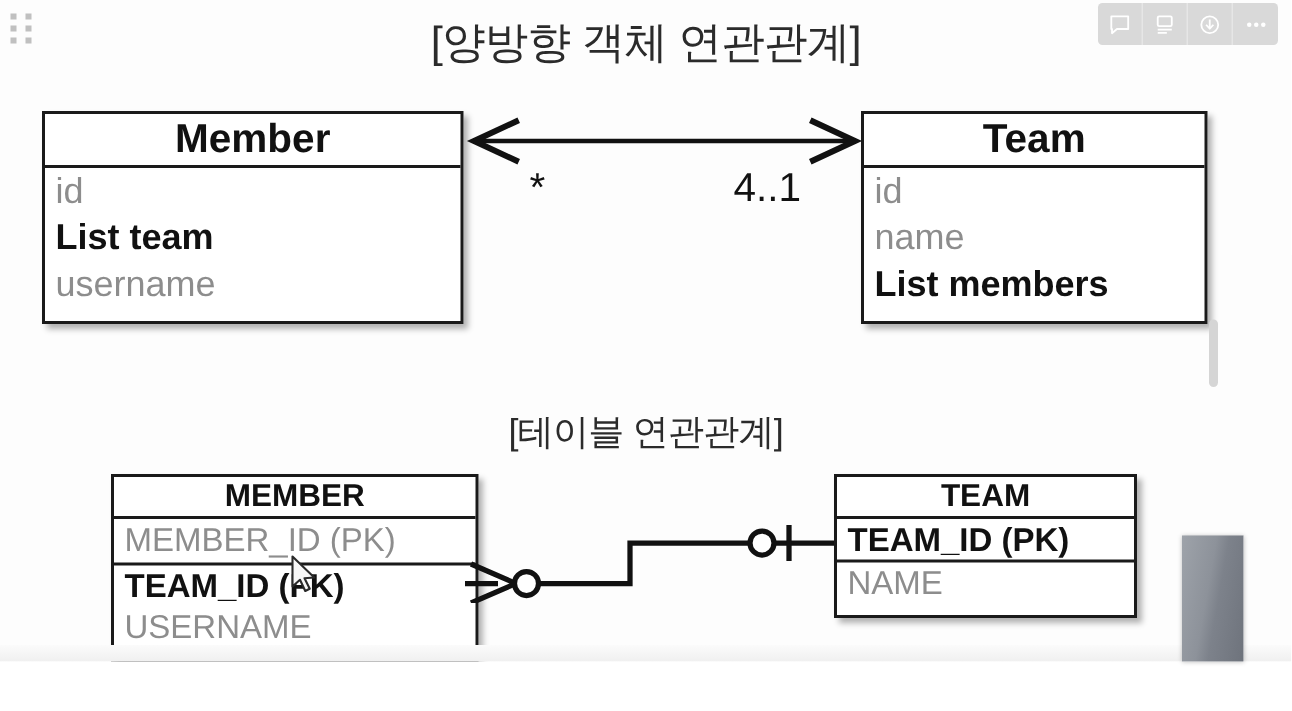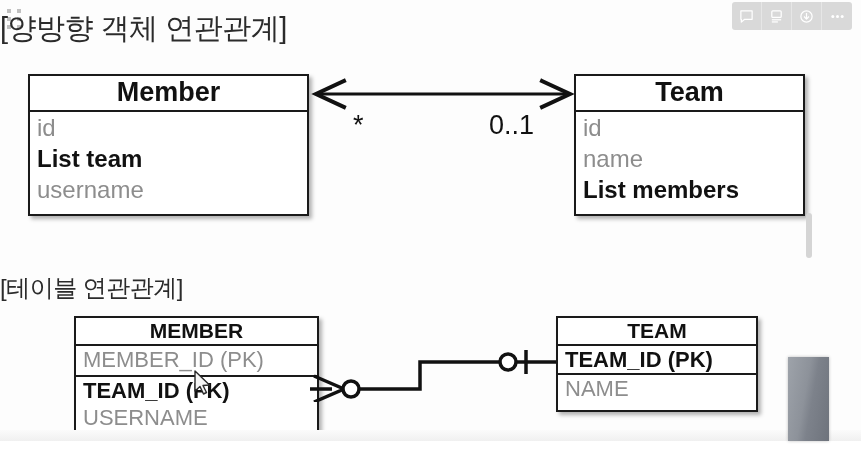--- a/index.html
+++ b/index.html
@@ -62,20 +62,21 @@
     border-right: 1px solid #e6e6e6;
     cursor: pointer;
   }
   .tb-btn:last-child { border-right: none; }
   .tb-btn svg { display: block; }
 
   
   .slide-title {
     position: absolute;
     width: 100%;
+    text-align: center;
     color: #2b2b2b;
     font-weight: 400;
     white-space: nowrap;
   }
   #title-1 { top: 9px;  font-size: 29px; letter-spacing: -0.5px; }
   #title-2 { top: 272px; font-size: 24px; letter-spacing: -0.5px; }
 
   
   .box {
     position: absolute;
@@ -213,21 +214,21 @@
       </div>
     </div>
 
     <svg id="assoc-arrow" viewBox="0 0 270 32">
       <line x1="10" y1="16" x2="260" y2="16" stroke="#111111" stroke-width="3"></line>
       <polyline points="36,3 8,16 36,29" fill="none" stroke="#111111" stroke-width="4" stroke-linecap="square"></polyline>
       <polyline points="234,3 262,16 234,29" fill="none" stroke="#111111" stroke-width="4" stroke-linecap="square"></polyline>
     </svg>
 
     <div class="mult" id="mult-left">*</div>
-    <div class="mult" id="mult-right">0..1</div>
+    <div class="mult" id="mult-right">4..1</div>
 
     <div class="box tbl" id="box-member-tbl">
       <div class="box-header">MEMBER</div>
       <div class="box-body">
         <div class="row">MEMBER_ID (PK)</div>
         <div class="row strong sep">TEAM_ID (FK)</div>
         <div class="row">USERNAME</div>
       </div>
     </div>
 

